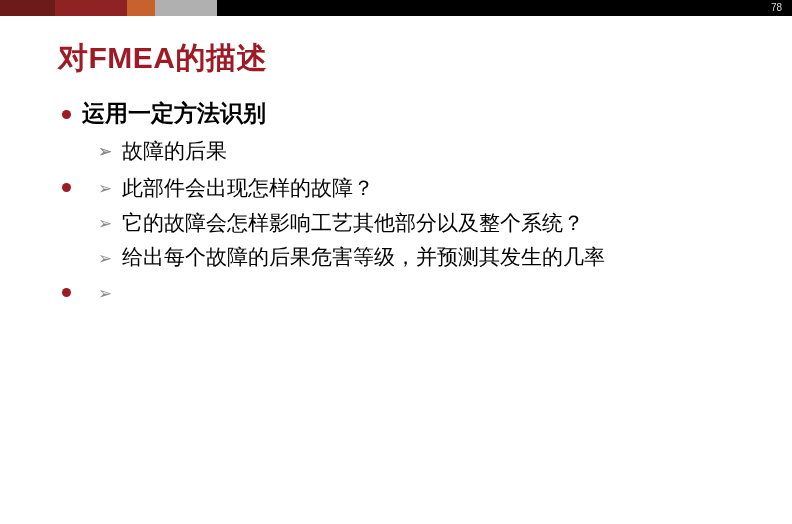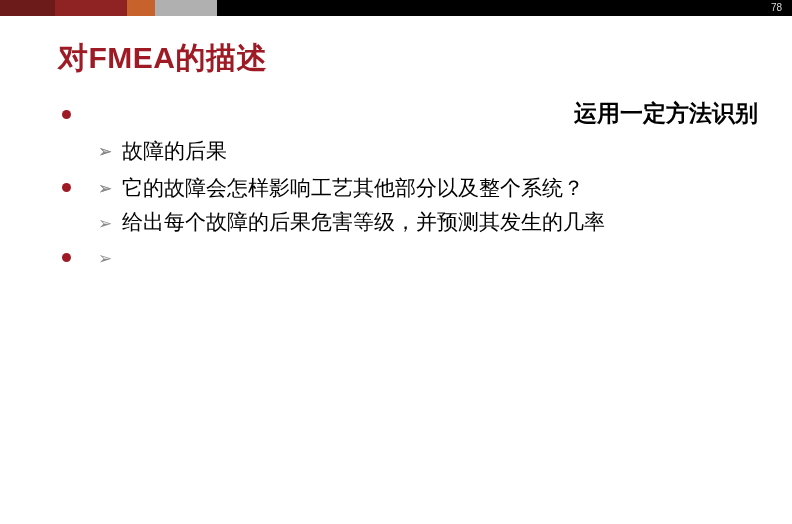--- a/index.html
+++ b/index.html
@@ -72,21 +72,20 @@
   }
   .l1 {
     position: relative;
     padding-left: 24px;
     margin: 0 0 6px 0;
     font-family: "Liberation Serif", serif;
     font-size: 23px;
     font-weight: bold;
     color: #000000;
     line-height: 32px;
-    text-align: right;
   }
   .l1 .bullet {
     position: absolute;
     left: 4px;
     top: 12px;
     width: 9px;
     height: 9px;
     border-radius: 50%;
     background: #9e1b26;
   }
@@ -146,20 +145,21 @@
       <span class="arrow">➢</span>
       <span>故障的后果</span>
     </div>
 
     <div class="l1">
       <span class="bullet"></span>
     </div>
 
     <div class="l2">
       <span class="arrow">➢</span>
+      <span>此部件会出现怎样的故障？</span>
     </div>
 
     <div class="l2">
       <span class="arrow">➢</span>
       <span>它的故障会怎样影响工艺其他部分以及整个系统？</span>
     </div>
 
     <div class="l2 wrap">
       <span class="arrow">➢</span>
       <span>给出每个故障的后果危害等级，并预测其发生的几率</span>

